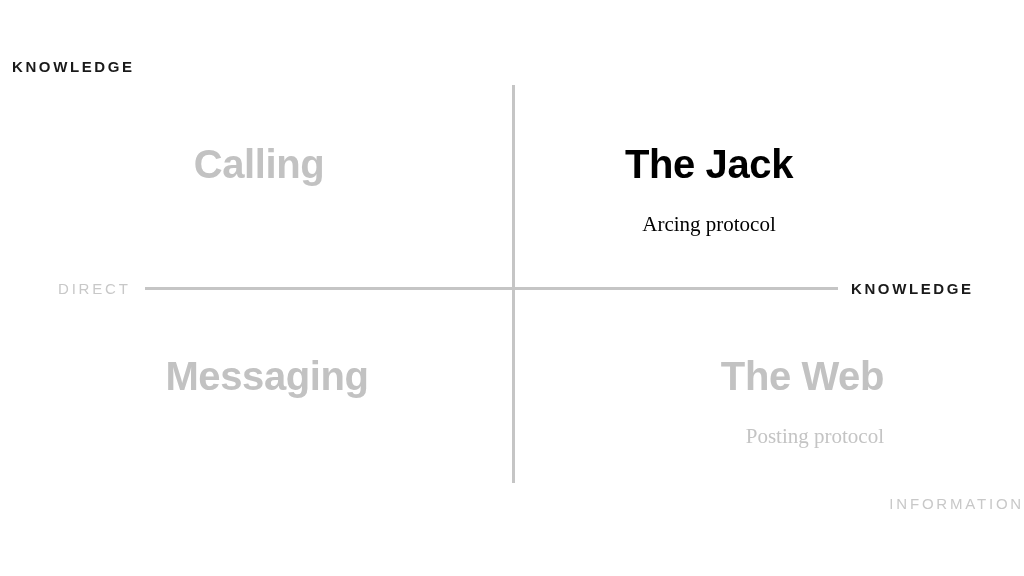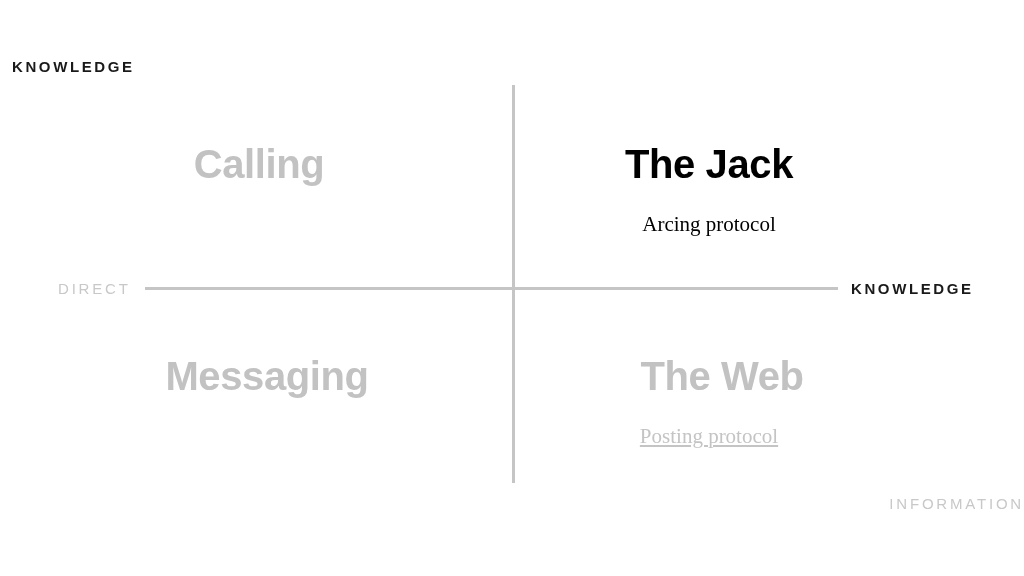--- a/index.html
+++ b/index.html
@@ -87,21 +87,21 @@
   }
   .q-sub {
     font-family: "Liberation Serif", serif;
     font-weight: 400;
     font-size: 21px;
     line-height: 1.2;
     margin: 27px 0 0 0;
   }
   .tone-dark  { color: #000000; }
   .tone-muted { color: #c2c2c2; margin-left: 26px; }
-  .tone-muted-sub { color: #c4c4c4; text-decoration: underline; }
+  .tone-muted-sub { color: #c4c4c4; }
 
   
   #quad-calling {
     left: 0;
     top: 143px;
     width: 492px;
     text-align: center;
   }
   
   #quad-jack {
@@ -115,21 +115,21 @@
     left: 8px;
     top: 355px;
     width: 492px;
     text-align: center;
   }
   
   #quad-web {
     left: 534px;
     top: 355px;
     width: 350px;
-    text-align: center;
+    text-align: right;
   }
 </style>
 </head>
 <body>
 
 <div id="canvas">
 
   <div class="axis-v"></div>
   <div class="axis-h"></div>
 

